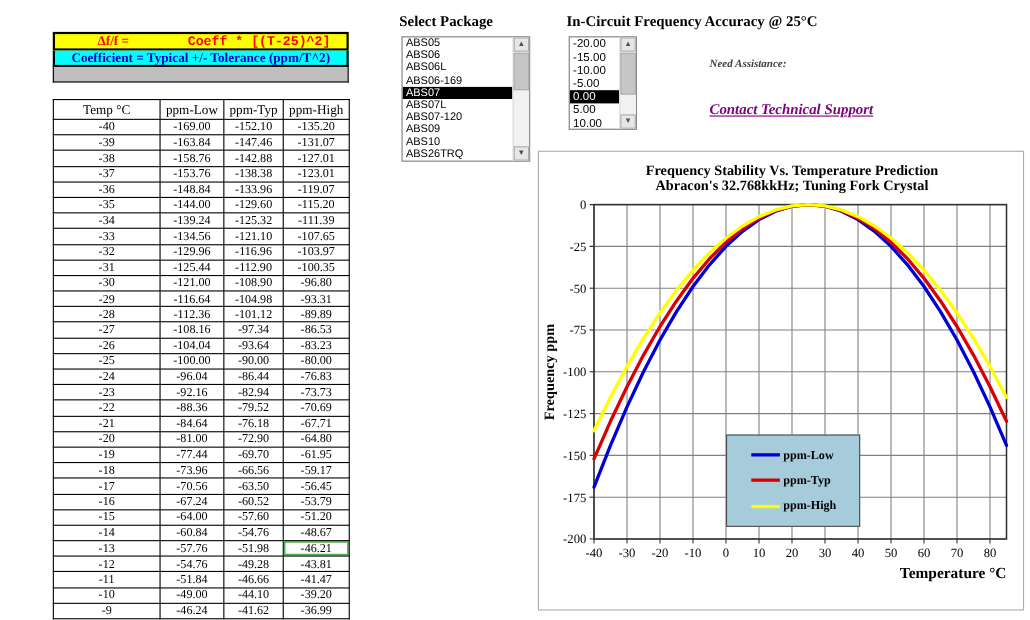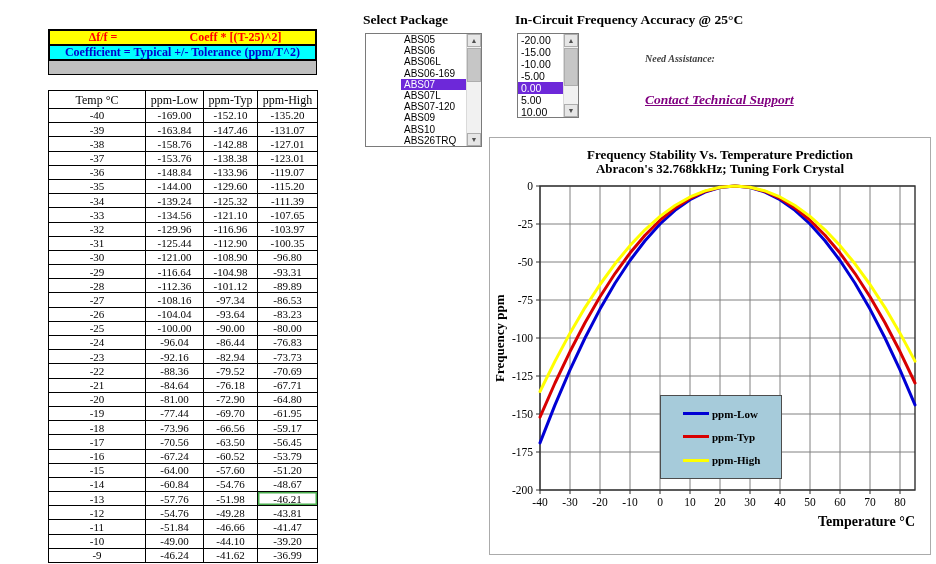--- a/index.html
+++ b/index.html
@@ -8,21 +8,21 @@
     font-family:"Liberation Serif","DejaVu Serif",serif;color:#000;
     overflow:hidden;
   }
   
   .formula-banner{position:absolute;left:48px;top:29px;width:269px;}
   .banner-yellow{
     background:#FFFF00;border:2px solid #000;height:13px;
     display:flex;align-items:center;font-weight:bold;font-size:12px;color:#FF0000;
   }
   .banner-yellow .by-left{width:40%;text-align:center;}
-  .banner-yellow .by-right{width:60%;text-align:center;}
+  .banner-yellow .by-right{width:60%;text-align:center;font-family:Liberation Mono, monospace;}
   .banner-cyan{
     background:#00FFFF;border:2px solid #000;border-top:none;height:13px;
     display:flex;align-items:center;justify-content:center;
     font-weight:bold;font-size:12px;color:#0000CC;
   }
   .banner-gray{background:#BFBFBF;border:1px solid #000;border-top:none;height:13px;}
   table.pred-table{
     position:absolute;left:48px;top:90px;width:269px;
     border-collapse:collapse;table-layout:fixed;
   }
@@ -36,23 +36,23 @@
   .pred-table td.active-cell{box-shadow:inset 0 0 0 1.5px #4CAF50;}
   
   .lb-label{position:absolute;font-weight:bold;font-size:13.5px;white-space:nowrap;}
   .listbox{
     position:absolute;background:#fff;border:1px solid #7A7A7A;
     font-family:"Liberation Sans","DejaVu Sans",sans-serif;
     display:flex;box-sizing:border-box;
   }
   .lb-items{flex:1;overflow:hidden;}
   .lb-item{padding:0 3px;color:#000;cursor:default;white-space:nowrap;}
-  .pkg-list .lb-item{font-size:10px;line-height:11.2px;height:11.2px;margin-left:35px;}
+  .pkg-list .lb-item{font-size:10px;line-height:11.2px;height:11.2px;}
   .acc-list .lb-item{font-size:10.5px;line-height:12px;height:12px;}
-  .lb-item.selected{background:#6d28d9;color:#fff;}
+  .lb-item.selected{background:#000000;color:#fff;}
   .scrollbar{width:14px;background:#F1F1F1;display:flex;flex-direction:column;border-left:1px solid #DADADA;}
   .sb-btn{
     height:13px;background:#E6E6E6;border:1px solid #ADADAD;box-sizing:border-box;
     font-size:7px;line-height:11px;text-align:center;color:#505050;
   }
   .sb-track{flex:1;position:relative;}
   .sb-thumb{position:absolute;left:0;width:100%;background:#C6C6C6;border:1px solid #ADADAD;box-sizing:border-box;}
   .pkg-list .sb-thumb{top:1px;height:34px;}
   .acc-list .sb-thumb{top:1px;height:38px;}
   

